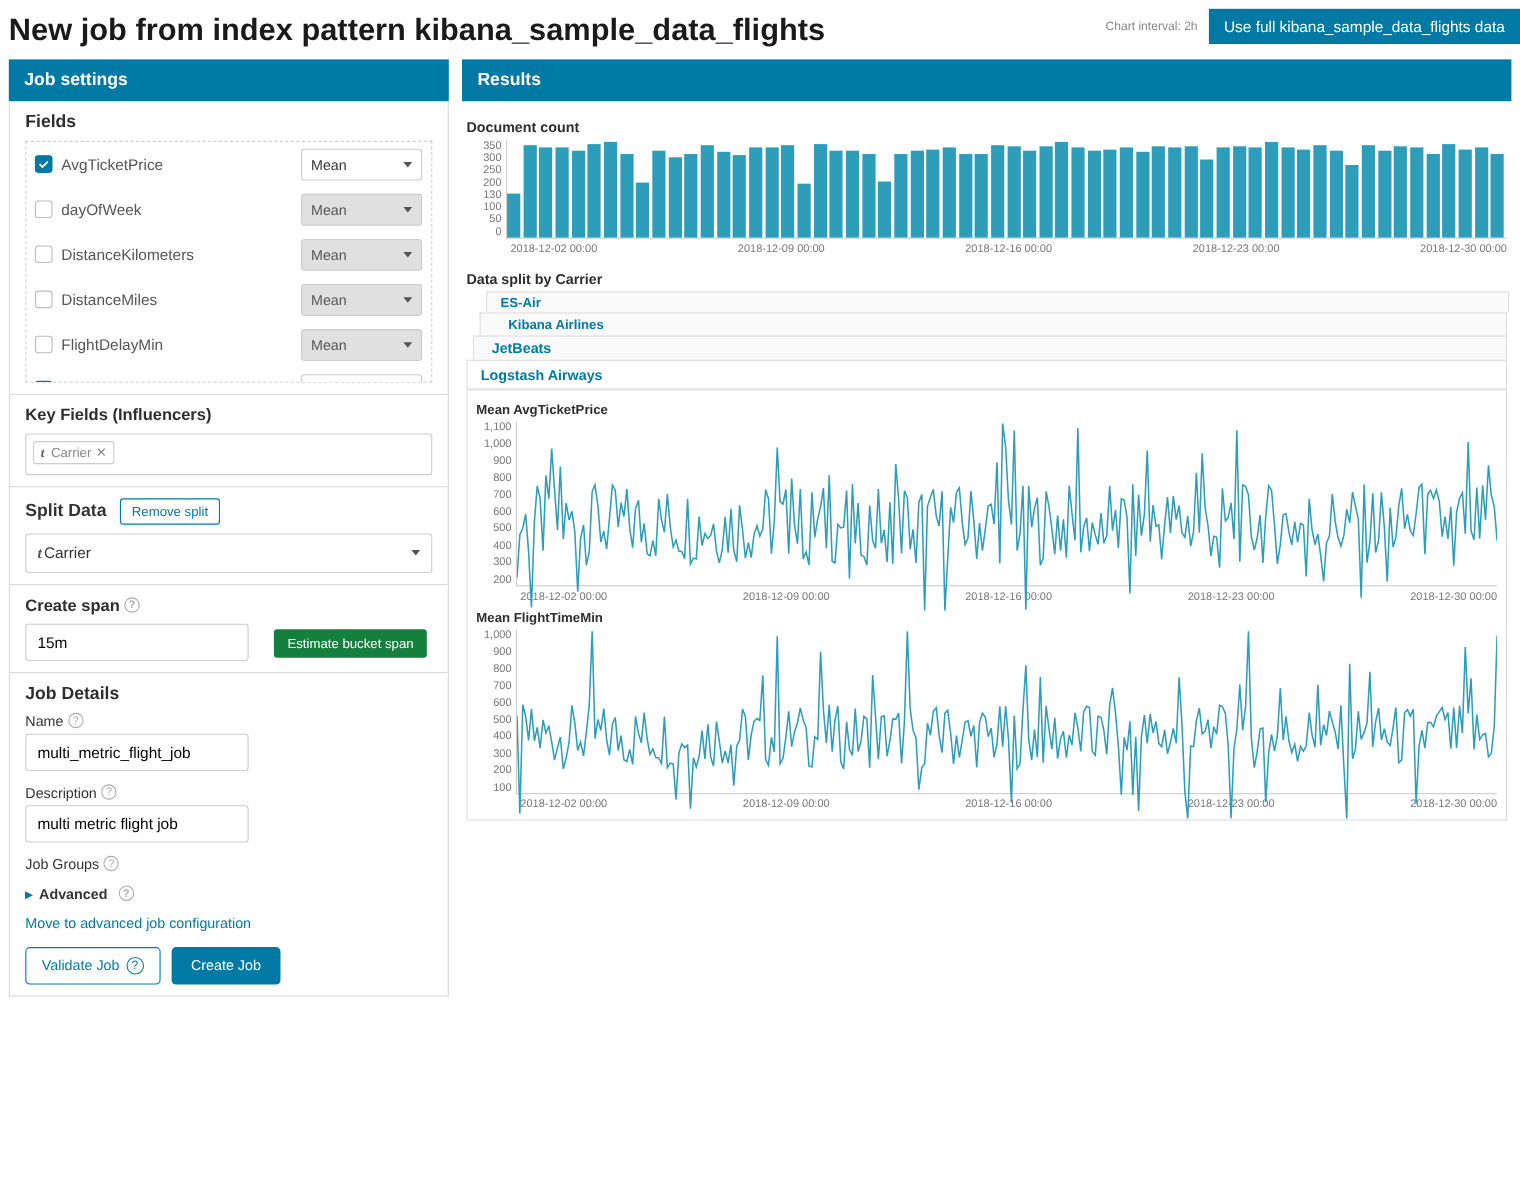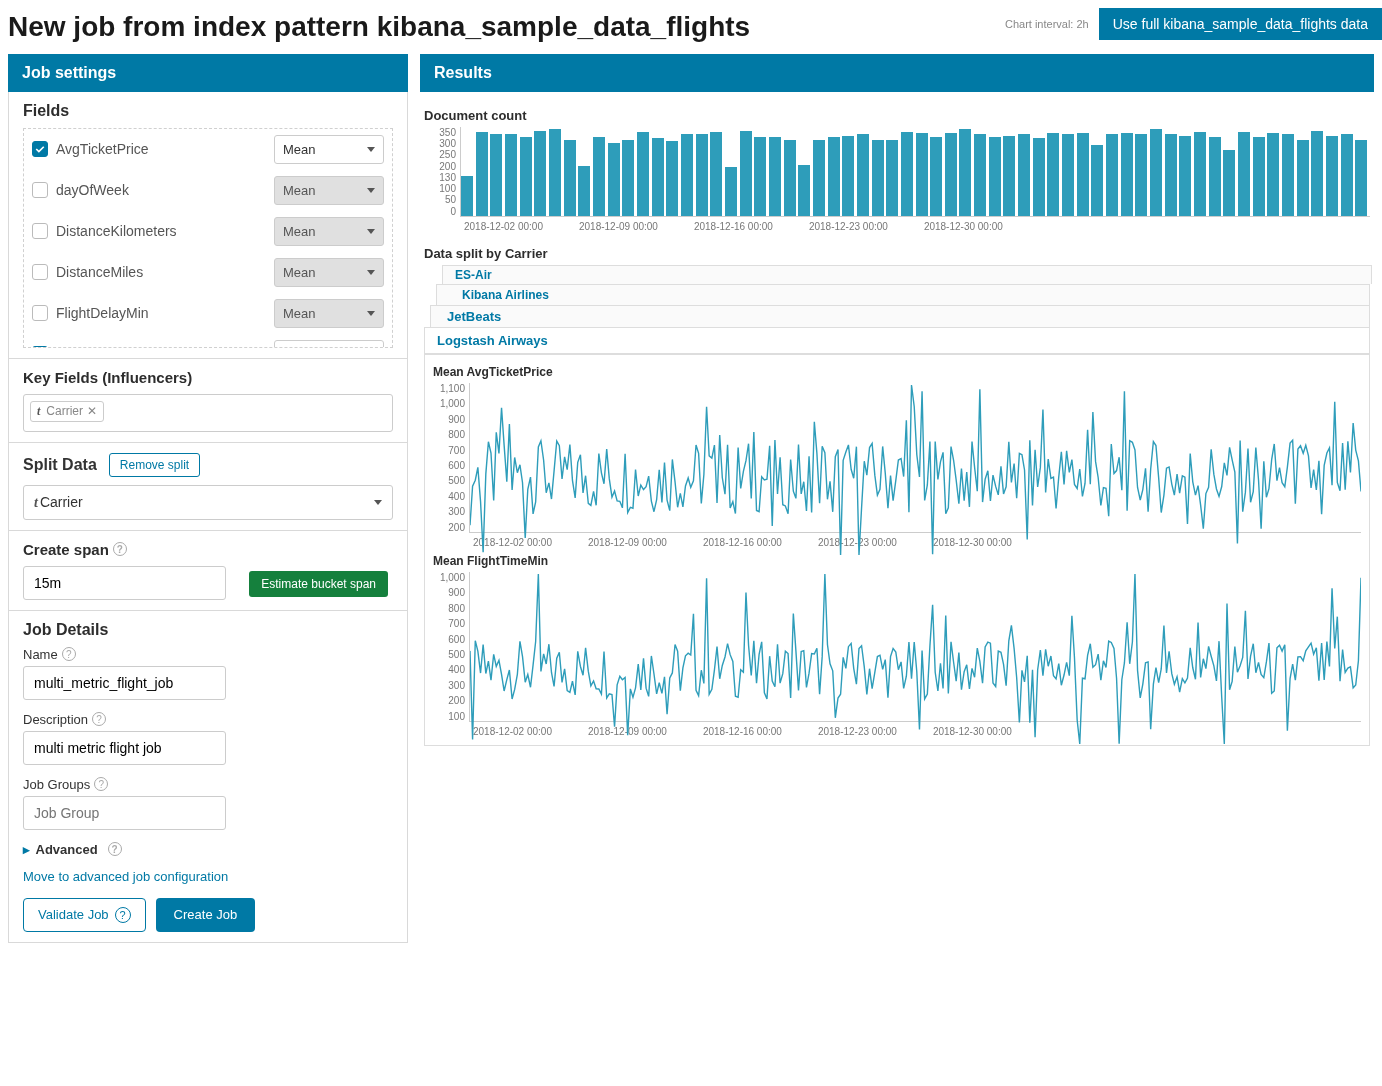--- a/index.html
+++ b/index.html
@@ -51,21 +51,21 @@
 .btn-row { display: flex; gap: 10px; margin-top: 14px; }
 .btn-outline { border: 1px solid #0079a5; color: #0079a5; background: #fff; padding: 8px 14px; border-radius: 4px; cursor: pointer; font-size: 13px; display: flex; align-items: center; gap: 6px; }
 .btn-primary { background: #0079a5; color: #fff; border: none; padding: 8px 18px; border-radius: 4px; cursor: pointer; font-size: 13px; }
 .q-icon { width: 16px; height: 16px; border: 1.5px solid #0079a5; border-radius: 50%; display: inline-flex; align-items: center; justify-content: center; font-size: 11px; }
 .results-body { padding: 10px 4px 4px 4px; }
 .chart-title { font-weight: 700; font-size: 13px; margin: 6px 0 4px 0; color: #2d2d2d; }
 .chart-title.sub { font-size: 12px; }
 .chart-area { display: flex; }
 .y-axis { display: flex; flex-direction: column; justify-content: space-between; align-items: flex-end; font-size: 10px; color: #777; padding-right: 4px; }
 .plot { flex: 1; position: relative; border-left: 1px solid #ccc; border-bottom: 1px solid #ccc; }
-.x-axis { display: flex; justify-content: flex-start; font-size: 10px; color: #777; padding: 4px 0 0 40px; gap: 36px; }
+.x-axis { display: flex; justify-content: space-between; font-size: 10px; color: #777; padding: 4px 0 0 40px; }
 .bar { position: absolute; bottom: 0; background: #2e9dba; }
 .carrier-tab { padding: 4px 16px; font-size: 13px; font-weight: 700; color: #0079a5; border-bottom: 1px solid #eee; background: #fafafa; cursor: pointer; }
 .carrier-tab:last-child { border-bottom: none; }
 .carrier-tab.stack1 { margin-left: 18px; margin-right: -2px; border: 1px solid #ddd; border-bottom: none; background: #fafafa; padding: 2px 12px; font-size: 12px; }
 .carrier-tab.stack2 { margin-left: 12px; border: 1px solid #ddd; border-bottom: none; padding: 3px 25px; font-size: 12px; }
 .carrier-tab.stack3 { margin-left: 6px; border: 1px solid #ddd; border-bottom: none; padding: 3px 16px; font-size: 13px; }
 .carrier-tab.active { margin-left: 0; border: 1px solid #ddd; background: #fff; padding: 5px 12px; }
 svg.line-chart { width: 100%; }
 svg.line-chart polyline { fill: none; stroke: #2e9dba; stroke-width: 1.2; }
 .placeholder-input { color: #aaa; }
@@ -195,21 +195,20 @@
                 <span class="help-icon">?</span>
               </div>
             <input class="text-input" value="multi metric flight job" style="">
           </div>
 
           <div class="form-group">
             <div class="label-sm">
                 <span>Job Groups</span>
                 <span class="help-icon">?</span>
               </div>
-            <input class="text-input placeholder-input" placeholder="Job Group" style="">
           </div>
 
           <div class="advanced-toggle">
             <span class="adv-caret">▸</span>
             <span>Advanced</span>
             <span class="help-icon">?</span>
           </div>
 
           <a class="link">Move to advanced job configuration</a>
 

